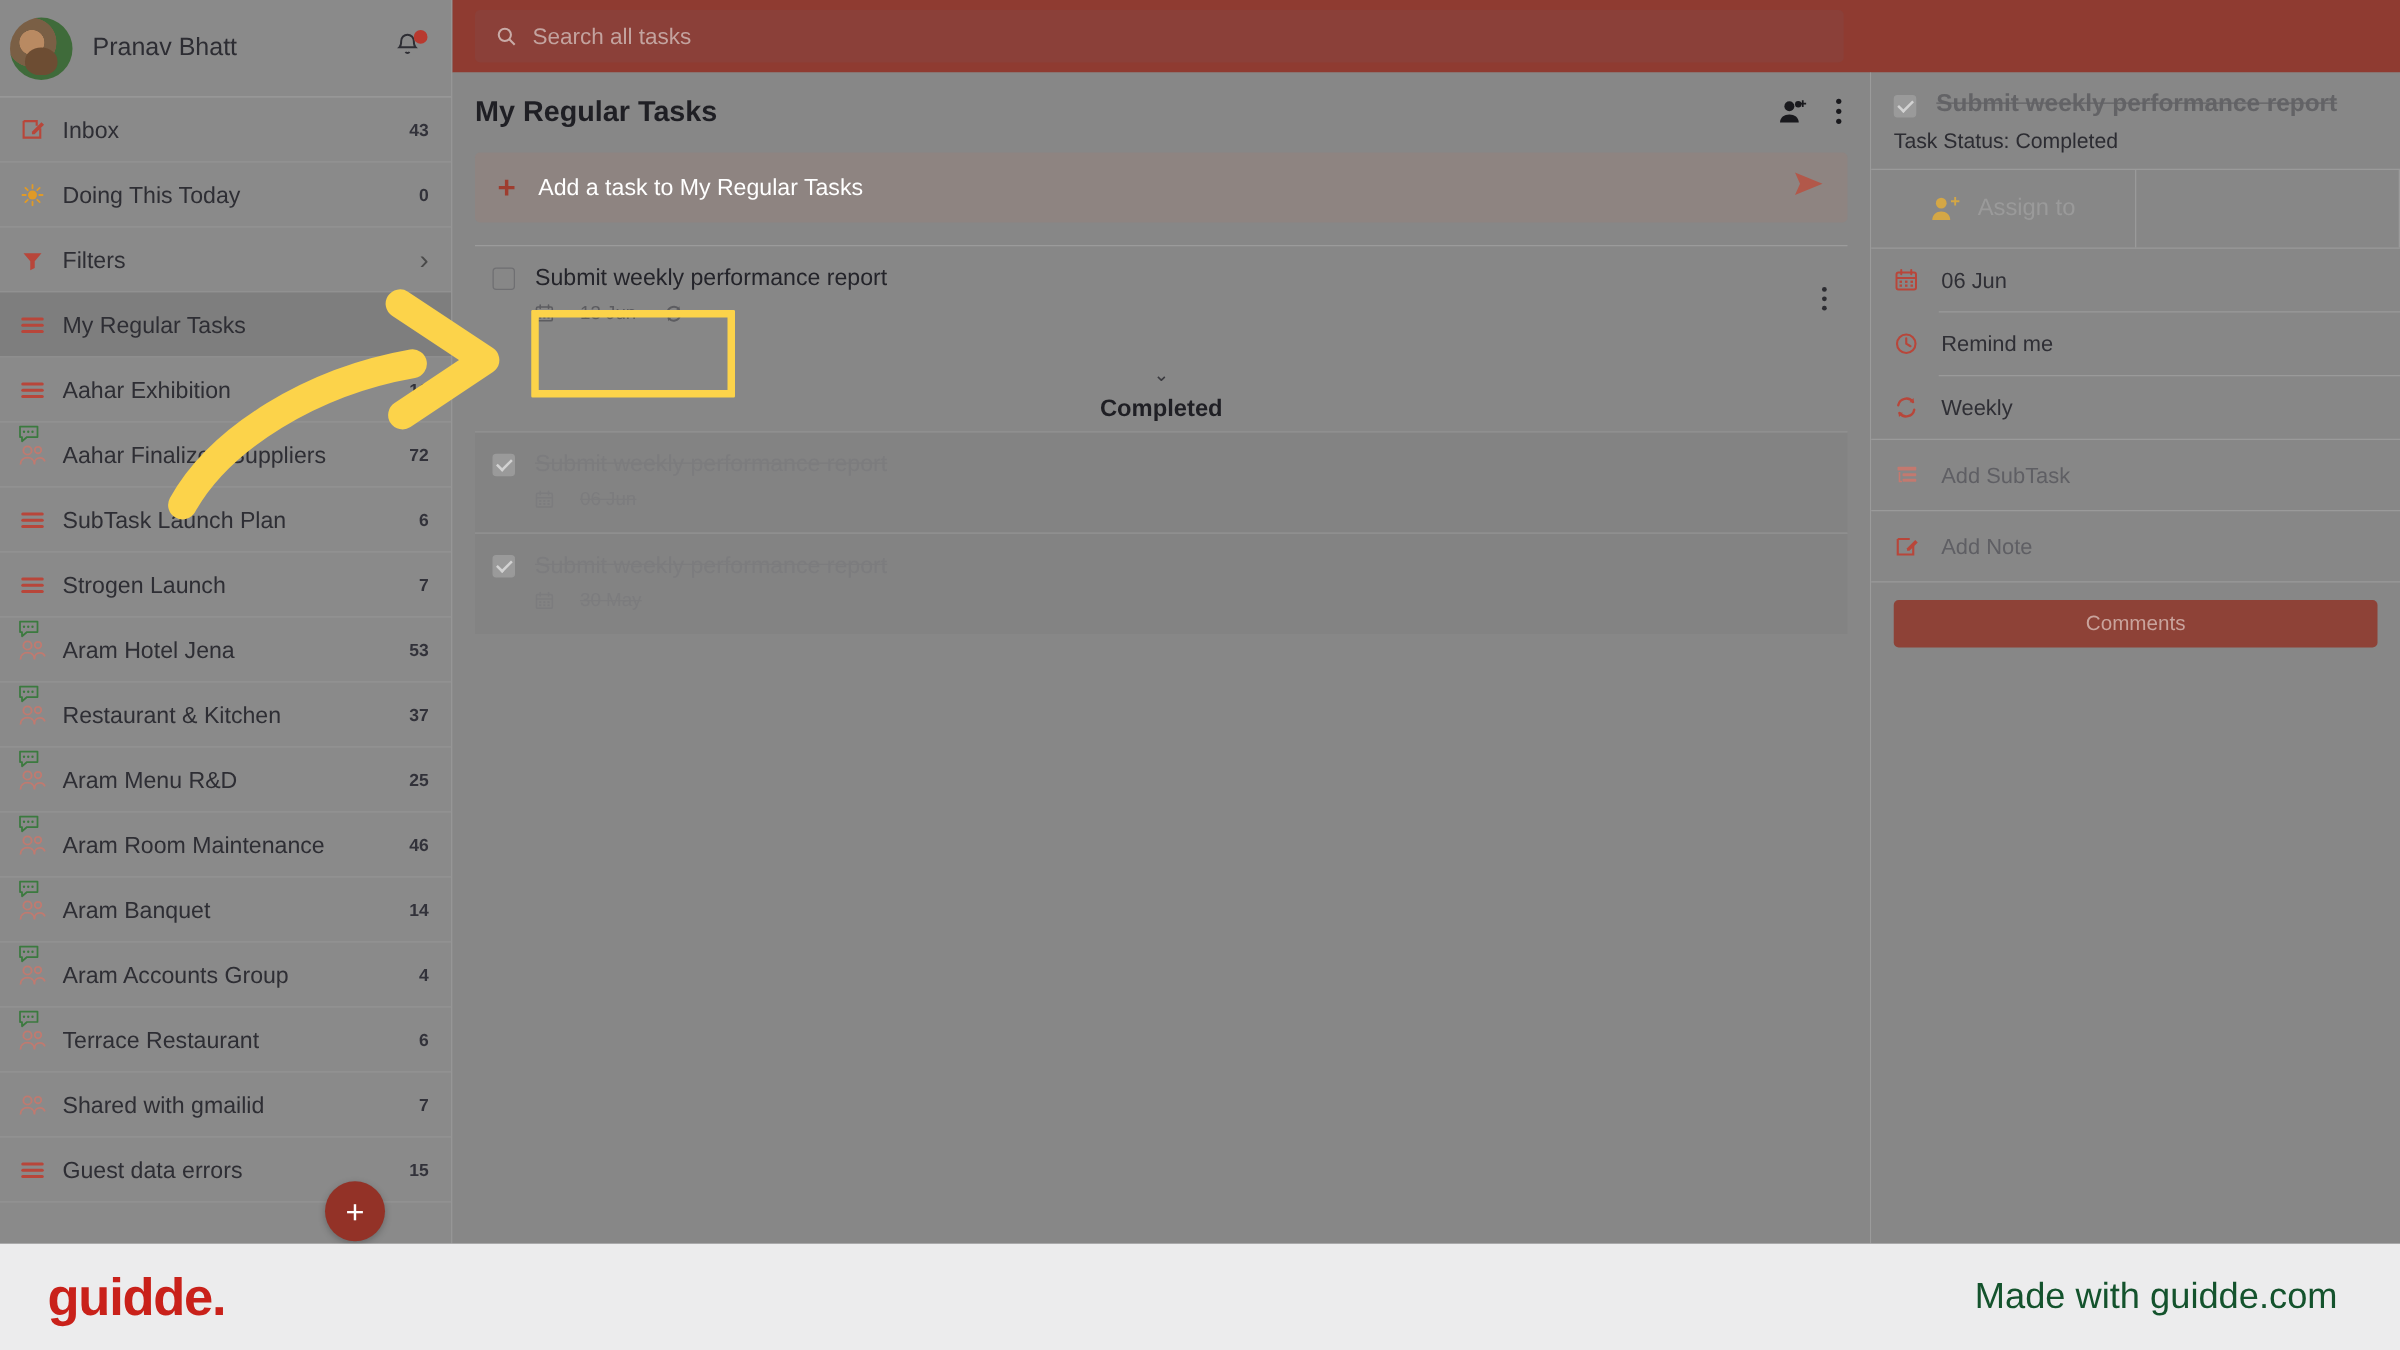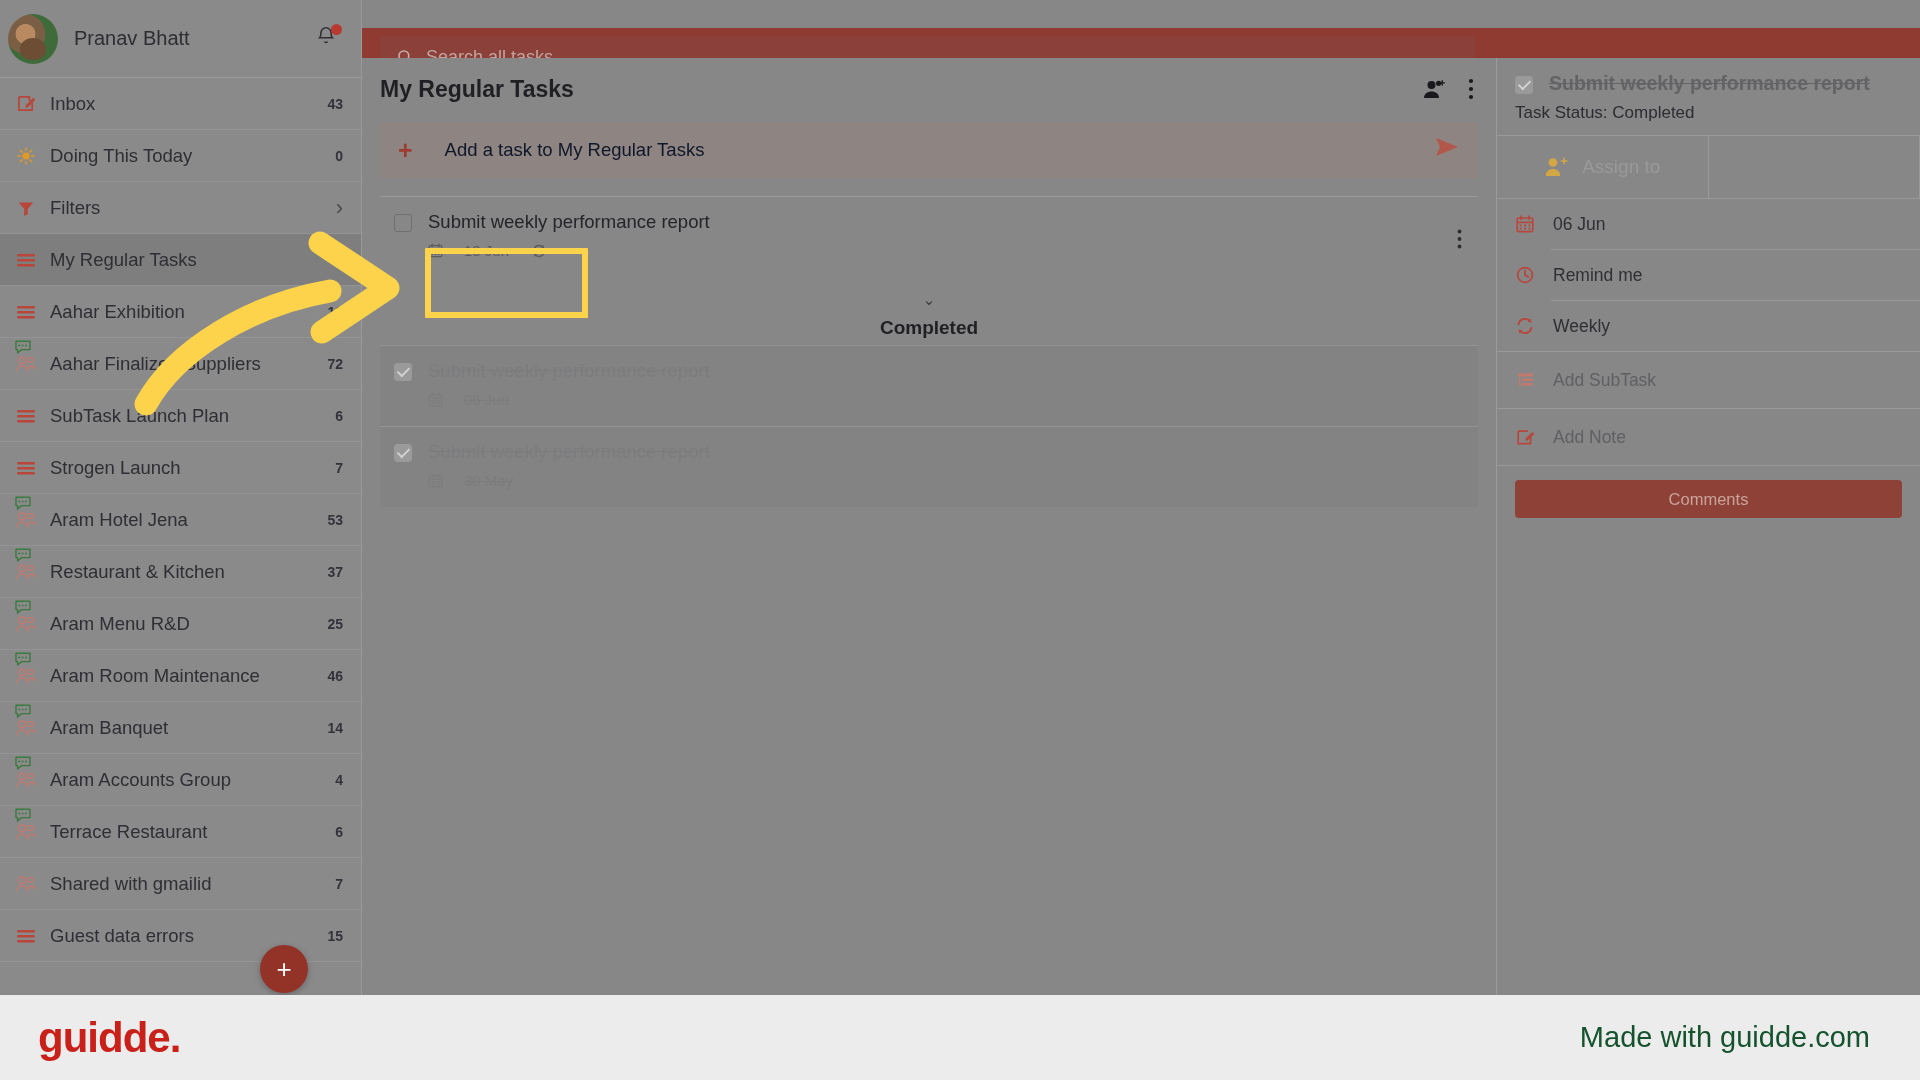--- a/index.html
+++ b/index.html
@@ -78,21 +78,20 @@
     box-shadow: 0 2px 6px rgba(0,0,0,.25);
     z-index: 6;
   }
 
   
   .topbar {
     position: absolute; left: 362px; top: 0; right: 0; height: 58px;
     background: #8f3b31;
     display: flex; align-items: center;
     padding: 0 0 0 18px;
-    margin-top: 28px;
   }
   .searchbox {
     height: 42px; flex: 1; max-width: 1095px;
     background: #8b4039; border-radius: 4px;
     display: flex; align-items: center; padding: 0 16px;
   }
   .search-ico { width: 18px; height: 18px; flex: none; }
   .search-ph { margin-left: 12px; color: #c3a39f; font-size: 18px; }
 
   
@@ -105,21 +104,21 @@
     display: flex; align-items: center; height: 62px; padding: 0 22px 0 18px;
   }
   .main-title { font-size: 23px; font-weight: bold; color: #1f1f24; flex: 1; }
   .head-ico { margin-left: 20px; display:flex; align-items:center; }
 
   .addtask {
     margin: 2px 18px 0 18px; height: 56px; background: #8e8481;
     border-radius: 4px; display: flex; align-items: center; padding: 0 18px;
   }
   .plus { color: #9e3d2f; font-size: 25px; font-weight: bold; line-height: 1; }
-  .addtask-ph { margin-left: 32px; color: #0f172a; font-size: 18.5px; flex: 1; }
+  .addtask-ph { margin-left: 18px; color: #ffffff; font-size: 18.5px; flex: 1; }
   .send-ico { color: #b2584a; font-size: 24px; }
 
   .task-list { margin: 18px 18px 0 18px; }
   .task-row {
     position: relative; display: flex; align-items: flex-start;
     border-top: 1px solid #9b9b9b;
     padding: 14px 16px 18px 14px; min-height: 70px;
   }
   .task-row.done { background: #838383; border-top: 1px solid #949494; }
   .cb {

